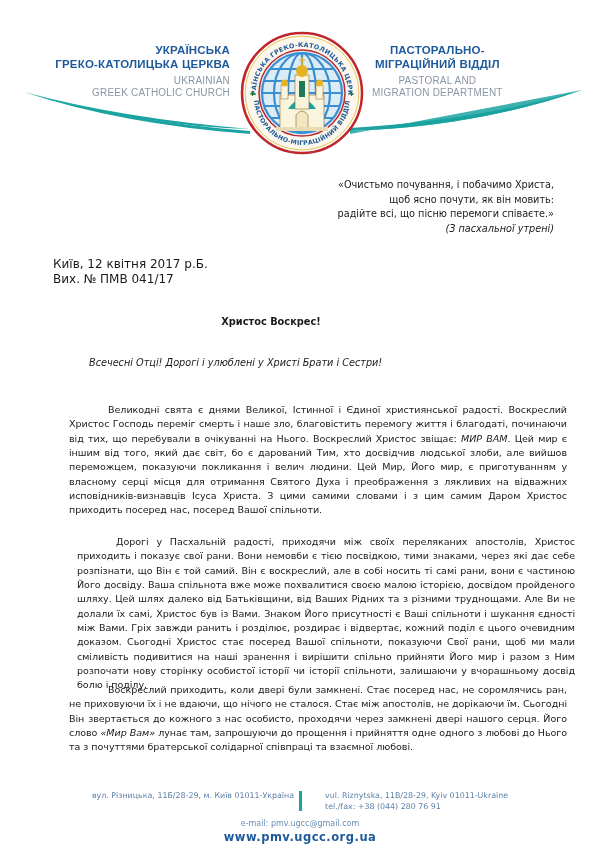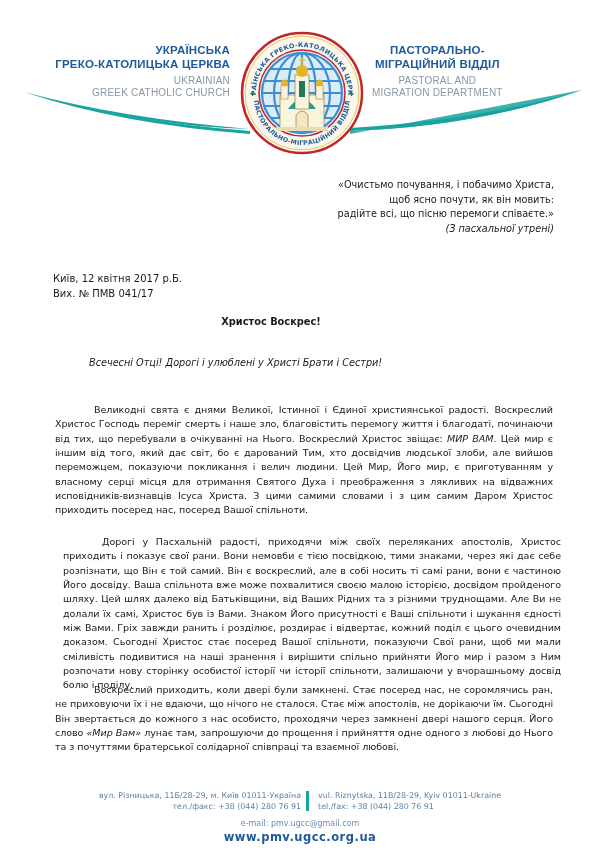--- a/index.html
+++ b/index.html
@@ -12,35 +12,35 @@
   .hdr-right { position: absolute; left: 372px; top: 43px; text-align: center; }
   .hdr-ua { font-weight: bold; font-size: 11.5px; line-height: 14px; color: #1e5a9a; letter-spacing: 0.2px; }
   .hdr-en { font-size: 10px; line-height: 12px; color: #8a96a3; letter-spacing: 0.2px; }
   .hdr-en.first { margin-top: 4px; }
   .logo { position: absolute; left: 240px; top: 31px; width: 124px; height: 124px; }
 
   
   .doc { font-family: "DejaVu Sans", sans-serif; font-size: 9.6px; color: #1a1a1a; }
   .epigraph { position: absolute; right: 48px; top: 178px; text-align: right; line-height: 14.6px; font-size: 9.7px; }
   .epigraph .src { font-style: italic; }
-  .meta { position: absolute; left: 53px; top: 272px; line-height: 14.5px; font-size: 10px; }
+  .meta { position: absolute; left: 53px; top: 257px; line-height: 14.5px; font-size: 12px; }
   .greeting { position: absolute; left: 0; width: 542px; top: 316px; text-align: center; font-weight: bold; font-size: 9.8px; }
   .salutation { position: absolute; left: 89px; top: 357px; font-style: italic; font-size: 9.7px; }
-  .para { position: absolute; left: 55px; width: 498px; text-align: justify; text-indent: 39px;
+  .para { position: absolute; left: 69px; width: 498px; text-align: justify; text-indent: 39px;
           line-height: 14.35px; font-size: 9.55px; margin: 0; letter-spacing: -0.05px; }
   .para em { font-style: italic; }
   #p1 { top: 403px; }
   #p2 { top: 535px; margin-left: 8px; }
   #p3 { top: 683px; }
 
   
   .footer { position: absolute; left: 0; width: 600px; top: 790px; font-family: "DejaVu Sans", sans-serif; }
   .addr-row { display: flex; justify-content: center; align-items: stretch; }
   .addr-ua { text-align: right; padding-right: 5px; }
-  .addr-en { text-align: left; padding-left: 9px; }
+  .addr-en { text-align: left; padding-left: 23px; }
   .addr { font-size: 7.9px; line-height: 11px; color: #5b7fa6; white-space: nowrap; }
   .addr-bar { width: 3px; background: #1aa3a0; margin: 1px 0; }
   .email { text-align: center; font-size: 8px; color: #6a8db4; margin-top: 6px; line-height: 11px; }
   .web { text-align: center; font-size: 11.5px; font-weight: bold; color: #1e5a9a; letter-spacing: 0.5px; margin-top: 1px; }
 </style>
 </head>
 <body>
 
 <svg class="swoosh" viewBox="0 0 602 160" xmlns="http://www.w3.org/2000/svg">
   <path d="M24 92 Q 120 118 250 129 Q 140 126 24 92 Z" fill="#1aa3a0"></path>
@@ -129,21 +129,20 @@
 <p class="para doc" id="p1"><span>Великодні свята є днями Великої, Істинної і Єдиної християнської радості. Воскреслий Христос Господь переміг смерть і наше зло, благовістить перемогу життя і благодаті, починаючи від тих, що перебували в очікуванні на Нього.  Воскреслий Христос звіщає: </span><em>МИР ВАМ</em><span>. Цей мир є іншим від того, який дає світ, бо є дарований Тим, хто досвідчив людської злоби, але вийшов переможцем, показуючи покликання і велич людини. Цей Мир, Його мир, є приготуванням у власному серці місця для отримання Святого Духа і преображення з лякливих на відважних исповідників-визнавців Ісуса Христа. З цими самими словами і з цим самим Даром Христос приходить посеред нас, посеред Вашої спільноти.</span></p>
 
 <p class="para doc" id="p2"><span>Дорогі у Пасхальній радості, приходячи між своїх переляканих апостолів, Христос приходить і показує свої рани. Вони немовби є тією посвідкою, тими знаками, через які дає себе розпізнати, що Він є той самий. Він є воскреслий, але в собі носить ті самі рани, вони є частиною Його досвіду. Ваша спільнота вже може похвалитися своєю малою історією, досвідом пройденого шляху. Цей шлях далеко від Батьківщини, від Ваших Рідних та з різними труднощами. Але Ви не долали їх самі, Христос був із Вами. Знаком Його присутності є Ваші спільноти і шукання єдності між Вами. Гріх завжди ранить і розділює, роздирає і відвертає, кожний поділ є цього очевидним доказом. Сьогодні Христос стає посеред Вашої спільноти, показуючи Свої рани, щоб ми мали сміливість подивитися на наші зранення і вирішити спільно прийняти Його мир і разом з Ним розпочати нову сторінку особистої історії чи історії спільноти, залишаючи у вчорашньому досвід болю і поділу.</span></p>
 
 <p class="para doc" id="p3"><span>Воскреслий приходить, коли двері були замкнені. Стає посеред нас, не соромлячись ран, не приховуючи їх і не вдаючи, що нічого не сталося. Стає між апостолів, не дорікаючи їм. Сьогодні Він звертається до кожного з нас особисто, проходячи через замкнені двері нашого серця. Його слово </span><em>«Мир Вам»</em><span> лунає там, запрошуючи до прощення і прийняття одне одного з любові до Нього та з почуттями братерської солідарної співпраці та взаємної любові.</span></p>
 
 <div class="footer">
   <div class="addr-row">
     <div class="addr-ua addr">
       <div>вул. Різницька, 11Б/28-29, м. Київ 01011-Україна</div>
-      <div>тел./факс: +38 (044) 280 76 91</div>
     </div>
     <div class="addr-bar"></div>
     <div class="addr-en addr">
       <div>vul. Riznytska, 11B/28-29, Kyiv 01011-Ukraine</div>
       <div>tel./fax: +38 (044) 280 76 91</div>
     </div>
   </div>
   <div class="email">e-mail: pmv.ugcc@gmail.com</div>
   <div class="web">www.pmv.ugcc.org.ua</div>
 </div>

